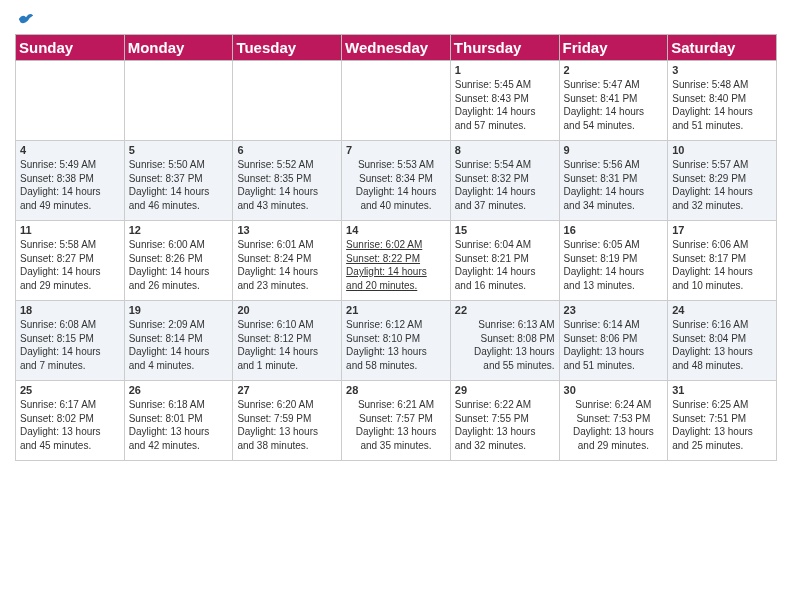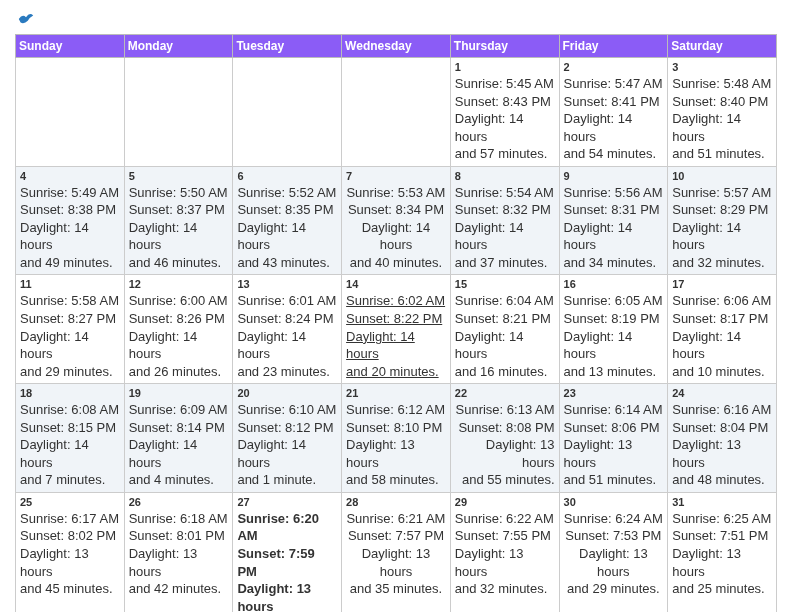--- a/index.html
+++ b/index.html
@@ -49,23 +49,23 @@
     .subtitle {
       font-size: 13px;
       color: #555;
     }
     table {
       width: 100%;
       border-collapse: collapse;
       table-layout: fixed;
     }
     thead tr th {
-      background-color: #8b5cf6;
+      background-color: #be185d;
       color: #fff;
-      font-size: 12px;
+      font-size: 15px;
       font-weight: bold;
       padding: 4px 3px;
       text-align: left;
       border: 1px solid #bbb;
     }
     tbody tr td {
       border: 1px solid #ccc;
       vertical-align: top;
       padding: 3px 4px;
       font-size: 9.5px;
@@ -79,21 +79,21 @@
       background-color: #ffffff;
     }
     .day-number {
       font-size: 11px;
       font-weight: bold;
       color: #333;
       display: block;
       margin-bottom: 2px;
     }
     .day-info {
-      font-size: 13px;
+      font-size: 10px;
       line-height: 1.35;
       color: #333;
     }
     .empty-cell {
       background-color: #f9f9f9;
     }
   </style>
 </head>
 <body>
 
@@ -259,21 +259,21 @@
         <tr>
           <td>
             <span class="day-number">18</span>
             <div class="day-info" style="white-space: pre-line;">Sunrise: 6:08 AM
 Sunset: 8:15 PM
 Daylight: 14 hours
 and 7 minutes.</div>
           </td>
           <td>
             <span class="day-number">19</span>
-            <div class="day-info" style="white-space: pre-line;">Sunrise: 6:09 AM
+            <div class="day-info" style="white-space: pre-line;">Sunrise: 2:09 AM
 Sunset: 8:14 PM
 Daylight: 14 hours
 and 4 minutes.</div>
           </td>
           <td>
             <span class="day-number">20</span>
             <div class="day-info" style="white-space: pre-line;">Sunrise: 6:10 AM
 Sunset: 8:12 PM
 Daylight: 14 hours
 and 1 minute.</div>
@@ -317,21 +317,21 @@
           </td>
           <td>
             <span class="day-number">26</span>
             <div class="day-info" style="white-space: pre-line;">Sunrise: 6:18 AM
 Sunset: 8:01 PM
 Daylight: 13 hours
 and 42 minutes.</div>
           </td>
           <td>
             <span class="day-number">27</span>
-            <div class="day-info" style="white-space: pre-line; font-weight: bold;">Sunrise: 6:20 AM
+            <div class="day-info" style="white-space: pre-line;">Sunrise: 6:20 AM
 Sunset: 7:59 PM
 Daylight: 13 hours
 and 38 minutes.</div>
           </td>
           <td>
             <span class="day-number">28</span>
             <div class="day-info" style="white-space: pre-line; text-align: center;">Sunrise: 6:21 AM
 Sunset: 7:57 PM
 Daylight: 13 hours
 and 35 minutes.</div>

